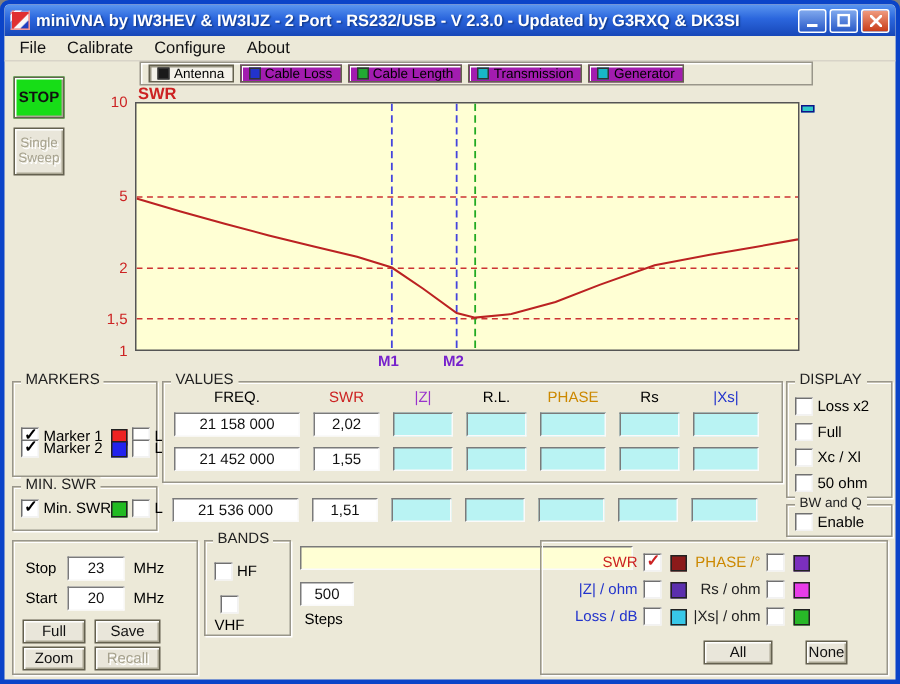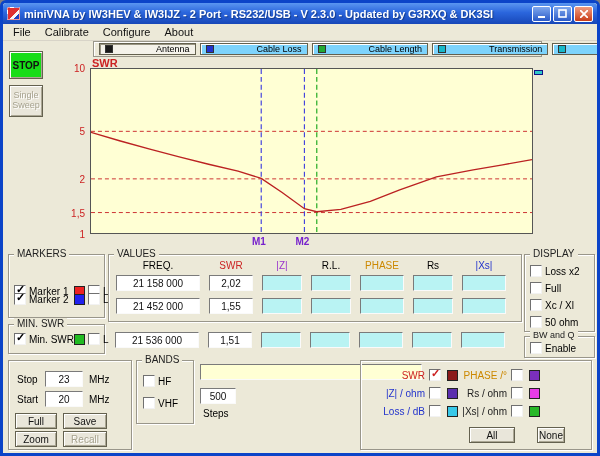--- a/index.html
+++ b/index.html
@@ -46,24 +46,24 @@
   .field { background:#fff; border:1px solid; border-color:#7A7A7A #FAFAFA #FAFAFA #7A7A7A;
            font-size:10px; height:16px; display:flex; align-items:center; justify-content:center; color:#111; }
   .field.cyan { background:#B9F3F3; }
   .hrow { position:absolute; display:flex; align-items:center; gap:3px; }
 
   
   .mode-frame { position:absolute; left:90px; top:0; width:449px; height:16px;
                 border:1px solid #99968A; box-shadow:inset 1px 1px 0 #FFF;
                 display:flex; align-items:center; gap:4px; padding:0 5px; }
   .mode-btn { height:12px; display:flex; align-items:center; gap:3px; padding:0 5px;
-              background:#7dd3fc; border:1px solid #64614F; box-shadow:inset 1px 1px 0 #FFF; font-size:9px; }
+              background:#a21caf; border:1px solid #64614F; box-shadow:inset 1px 1px 0 #FFF; font-size:9px; }
   .mode-btn.selected { background:#F4F2EA; box-shadow:inset 1px 1px 0 #9A9684; }
   .mode-icon { width:8px; height:8px; border:1px solid #333; }
-  .mode-label { white-space:nowrap;margin-left:40px; }
+  .mode-label { white-space:nowrap; }
 
   
   .swr-title { position:absolute; left:89px; top:16px; font-size:11px; font-weight:bold; }
   .yticks { position:absolute; left:54px; top:27px; width:30px; height:176px; }
   .ytick { position:absolute; right:2px; width:28px; text-align:right; font-size:10px; }
   .plot { position:absolute; left:87px; top:27px; width:443px; height:166px; background:#FFFFD4; border:1px solid #555; }
   .plot svg { position:absolute; inset:0; width:100%; height:100%; }
   .right-tick { position:absolute; left:531px; top:29px; width:9px; height:5px; background:#2FC8C8; border:1px solid #118; }
   .marker-labels { position:absolute; left:87px; top:195px; width:443px; height:12px; }
   .mklabel { position:absolute; top:0; font-size:10px; font-weight:bold; }
@@ -276,21 +276,21 @@
       <button class="btn" style="left:6px;top:70px;width:42px;height:16px;">Zoom</button>
       <button class="btn disabled" style="left:54px;top:70px;width:44px;height:16px;">Recall</button>
     </div>
 
     <div class="group" style="left:133px;top:319px;width:58px;height:64px;">
       <span class="legend">BANDS</span>
       <div class="hrow" style="left:6px;top:14px;">
         <span class="cb"></span>
         <span class="lbl">HF</span>
       </div>
-      <div class="hrow" style="left:6px;top:36px;">
+      <div class="hrow" style="left:6px;top:36px;flex-direction:column;">
         <span class="cb"></span>
         <span class="lbl">VHF</span>
       </div>
     </div>
 
     <div class="field" style="position:absolute;left:197px;top:323px;width:222px;background:#FFFFD4;"></div>
     <div class="field" style="position:absolute;left:197px;top:347px;width:36px;">500</div>
     <span class="lbl" style="position:absolute;left:200px;top:367px;">Steps</span>
 
     <div class="group" style="left:357px;top:319px;width:232px;height:90px;">

